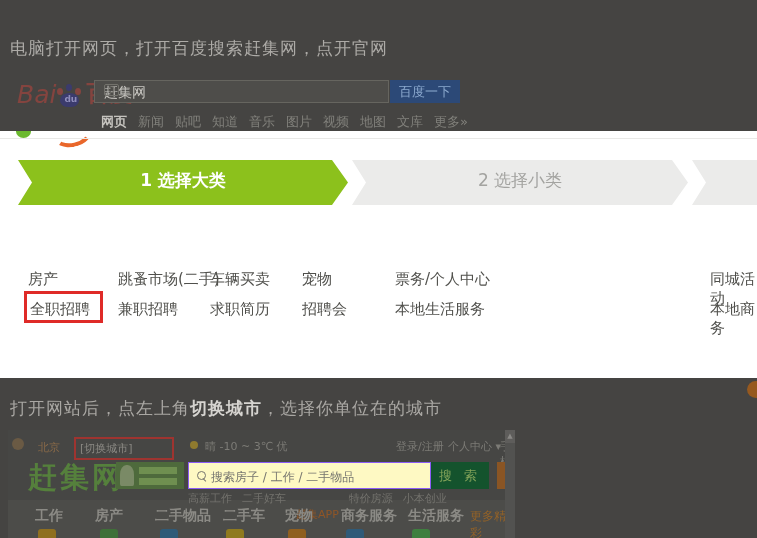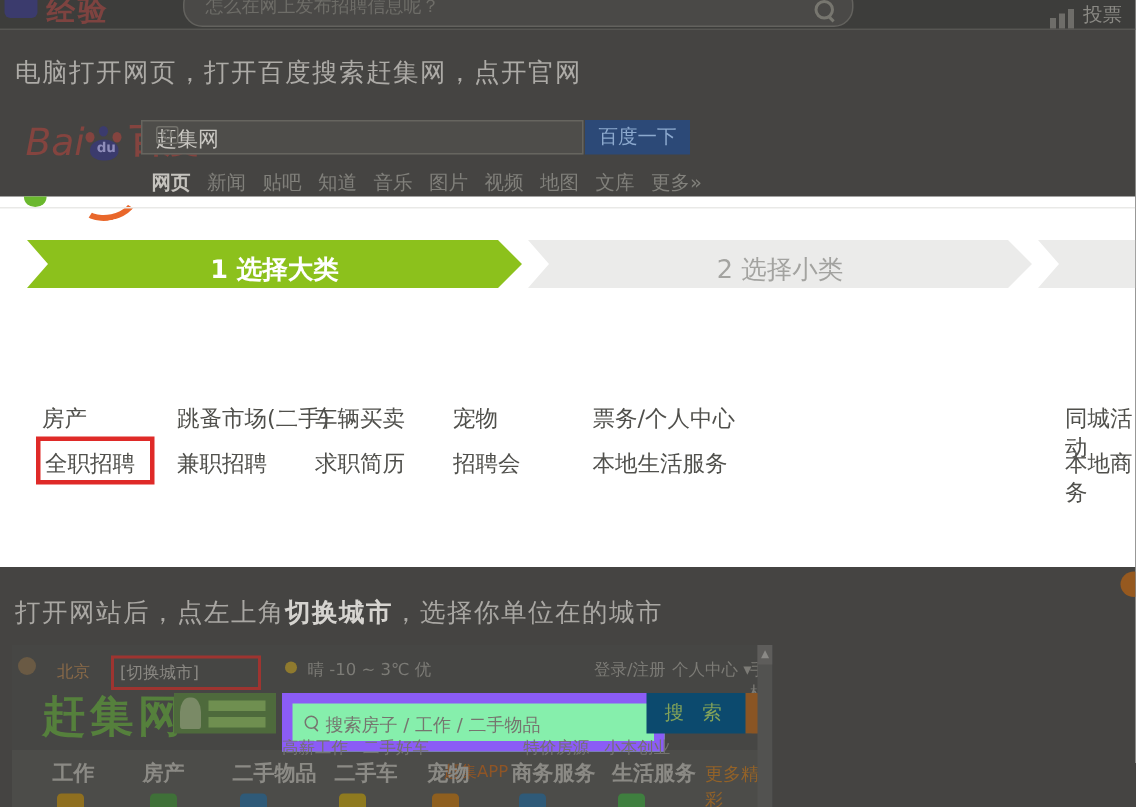--- a/index.html
+++ b/index.html
@@ -40,21 +40,21 @@
   .cam::after{content:"";position:absolute;left:3px;top:1px;width:5px;height:5px;border:1px solid #73726c;border-radius:50%;}
   .bd-btn{position:absolute;left:390px;top:80px;width:70px;height:23px;background:#2c4977;color:#8ca9ce;font-size:13px;text-align:center;line-height:23px;}
   .bd-tabs{position:absolute;left:101px;top:113px;display:flex;gap:11px;font-size:13px;color:#81807b;}
   .bd-tabs .t0{font-weight:bold;color:#c5c3be;}
 
   
   .card{position:absolute;left:0;top:131px;width:757px;height:247px;background:#ffffff;overflow:hidden;}
   .frag-g{position:absolute;left:16px;top:-6px;width:15px;height:13px;background:#6ab82e;border-radius:50%;}
   .frag-o{position:absolute;left:52px;top:-12px;width:32px;height:20px;border:4px solid transparent;border-bottom-color:#e9672b;border-radius:50%;transform:rotate(-12deg);}
   .hairline{position:absolute;left:0;top:7px;width:757px;height:1px;background:#e9e9e7;}
-  .step{position:absolute;top:29px;height:32px;line-height:40px;text-align:center;font-size:17px;font-weight:bold;
+  .step{position:absolute;top:29px;height:45px;line-height:40px;text-align:center;font-size:17px;font-weight:bold;
         clip-path:polygon(0 0,calc(100% - 16px) 0,100% 50%,calc(100% - 16px) 100%,0 100%,14px 50%);}
   .step1{left:18px;width:330px;background:#8cc11c;color:#ffffff;}
   .step2{left:352px;width:336px;background:#ebebea;color:#a3a3a0;font-weight:normal;}
   .step3{left:692px;width:90px;background:#ebebea;}
   .panel-title{position:absolute;left:0;top:87px;width:757px;height:34px;background:#f4f4f2;color:#3b3b39;font-weight:bold;font-size:15px;line-height:34px;padding-left:28px;box-sizing:border-box;}
   .cat{position:absolute;font-size:15px;color:#50504c;cursor:pointer;}
   .row1{top:139px;} .row2{top:169px;}
   .redbox{position:absolute;left:24px;top:160px;width:73px;height:26px;border:3px solid #df2a28;}
 
   .fab{position:absolute;left:747px;top:381px;width:18px;height:17px;border-radius:50%;background:#96591f;}
@@ -67,55 +67,39 @@
   .m-redbox{position:absolute;left:66px;top:7px;width:96px;height:19px;border:2px solid #9e3430;}
   .m-switch{position:absolute;left:4px;top:2px;font-size:11px;color:#8a8883;}
   .m-sun{position:absolute;left:182px;top:11px;width:8px;height:8px;border-radius:50%;background:#8f7a2e;}
   .m-weather{position:absolute;left:197px;top:9px;font-size:11px;color:#7c7b76;}
   .m-tr{position:absolute;top:9px;font-size:11px;color:#7c7b76;}
   .m-logo{position:absolute;left:20px;top:28px;font-size:29px;font-weight:bold;color:#55803c;letter-spacing:3px;}
   .m-banner{position:absolute;left:108px;top:32px;width:68px;height:27px;background:#4e6a3c;}
   .m-banner .p{position:absolute;left:4px;top:3px;width:14px;height:21px;background:#7a8a66;border-radius:45% 45% 10% 10%;}
   .m-banner .l1{position:absolute;left:23px;top:5px;width:38px;height:7px;background:#6f8f50;}
   .m-banner .l2{position:absolute;left:23px;top:16px;width:38px;height:7px;background:#6f8f50;}
-  .m-search{position:absolute;left:180px;top:32px;width:241px;height:25px;background:#86efac;border:7px solid #8b5cf6;}
+  .m-search{position:absolute;left:180px;top:32px;width:241px;height:25px;background:#fef9c3;border:1px solid #8b5cf6;}
   .m-search .lens2{position:absolute;left:8px;top:8px;width:7px;height:7px;border:1px solid #76756f;border-radius:50%;}
   .m-search .lens2::after{content:"";position:absolute;left:6px;top:6px;width:1px;height:4px;background:#76756f;transform:rotate(-45deg);}
   .m-search span{position:absolute;left:22px;top:6px;font-size:12px;color:#76756f;}
-  .m-btn{position:absolute;left:423px;top:32px;width:58px;height:27px;background:#0c4a6e;color:#83a359;font-size:13px;line-height:27px;letter-spacing:4px;padding-left:12px;}
+  .m-btn{position:absolute;left:423px;top:32px;width:58px;height:27px;background:#14532d;color:#83a359;font-size:13px;text-align:center;line-height:27px;letter-spacing:4px;}
   .m-orange{position:absolute;left:489px;top:32px;width:12px;height:27px;background:#8a5524;}
   .m-links{position:absolute;left:180px;top:61px;display:flex;gap:10px;font-size:11px;color:#73726d;}
   .m-links .hot{color:#8f5526;margin-top:16px;}
   .m-cat{position:absolute;top:77px;font-size:14px;font-weight:bold;color:#8b8a85;}
   .m-more{position:absolute;left:462px;top:78px;font-size:12px;color:#936228;}
   .m-icon{position:absolute;top:99px;width:18px;height:14px;border-radius:3px;}
   .m-scroll{position:absolute;left:497px;top:0;width:10px;height:108px;background:#525250;}
   .m-scroll .up{position:absolute;left:0;top:0;width:10px;height:13px;background:#5e5d5b;color:#8a8986;font-size:7px;text-align:center;line-height:13px;}
 </style>
 </head>
 <body>
 
 <div class="page">
 
-  <div class="jy-header">
-    <div class="jy-badge"></div>
-    <div class="jy-logo-text">经验</div>
-    <div class="jy-search">
-      <span class="jy-search-text">怎么在网上发布招聘信息呢？</span>
-      <span class="lens"></span>
-    </div>
-    <div class="jy-vote">
-      <span class="bars">
-          <i></i>
-          <i></i>
-          <i></i>
-        </span>
-      <span>投票</span>
-    </div>
-  </div>
 
   <div class="note1">电脑打开网页，打开百度搜索赶集网，点开官网</div>
 
   <div>
     <div class="bd-logo">
       <span class="bd-lat">Bai</span>
       <span class="paw">
         <span class="t1"></span>
           <span class="t2"></span>
           <span class="t3"></span>

